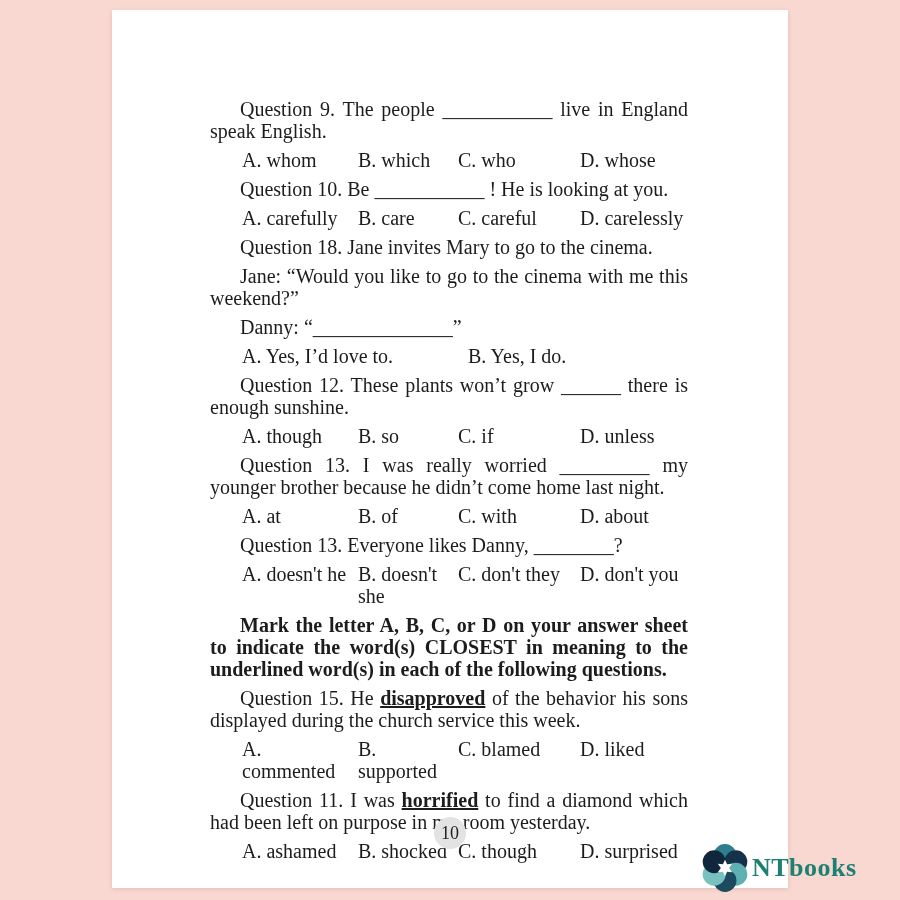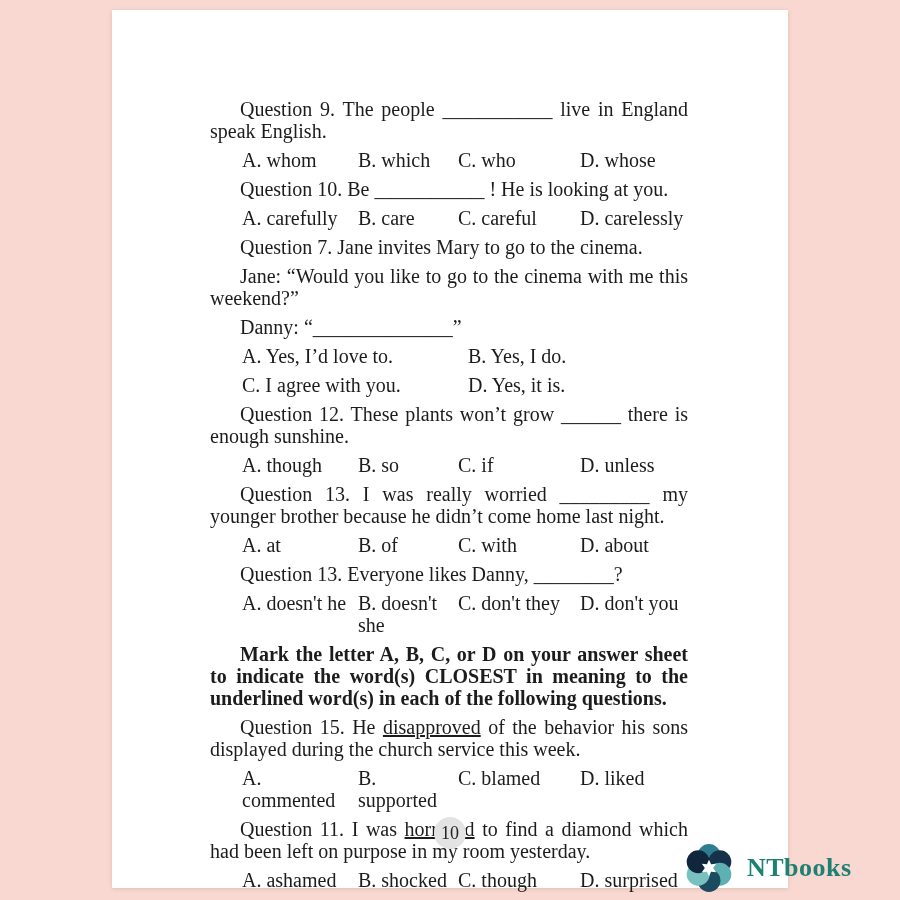--- a/index.html
+++ b/index.html
@@ -24,37 +24,37 @@
     position:absolute;left:98px;top:88px;width:478px;
     color:var(--text);font-size:20px;line-height:22px;
   }
   .para{
     text-align:justify;text-indent:30px;margin:0 0 7px 0;
   }
   .instruction{
     font-weight:bold;
   }
   .bu{
-    font-weight:normal;text-decoration:underline;
+    font-weight:bold;text-decoration:underline;
   }
   .opts{
     display:grid;padding-left:32px;margin:0 0 7px 0;
   }
   .c4{grid-template-columns:116px 100px 122px auto;margin-top:6px;}
   .c2{grid-template-columns:226px auto;}
   .page-number{
     position:absolute;left:50%;top:807px;transform:translateX(-50%);
     width:32px;height:32px;border-radius:50%;
     background:var(--pn-bg);color:#222;
     display:flex;align-items:center;justify-content:center;
     font-size:18px;
   }
   .brand{
-    position:absolute;left:684px;top:841px;height:54px;
-    display:flex;align-items:center;gap:13px;z-index:5;text-align:center;
+    position:absolute;left:700px;top:841px;height:54px;
+    display:flex;align-items:center;gap:2px;z-index:5;text-align:center;
   }
   .brand-text{
     color:var(--brand);font-size:26px;font-weight:bold;
     letter-spacing:.5px;line-height:1;
   }
 </style>
 </head>
 <body>
 
 <div class="page">
@@ -66,30 +66,26 @@
         <span>C. who</span>
         <span>D. whose</span>
       </div>
       <div class="para"><span>Question 10. Be ___________ ! He is looking at you.</span></div>
       <div class="opts c4">
         <span>A. carefully</span>
         <span>B. care</span>
         <span>C. careful</span>
         <span>D. carelessly</span>
       </div>
-      <div class="para"><span>Question 7. Jane invites Mary to go to the cinema.</span></div>
+      <div class="para"><span>Question 18. Jane invites Mary to go to the cinema.</span></div>
       <div class="para"><span>Jane: “Would you like to go to the cinema with me this weekend?”</span></div>
       <div class="para"><span>Danny: “______________”</span></div>
       <div class="opts c2">
         <span>A. Yes, I’d love to.</span>
         <span>B. Yes, I do.</span>
-      </div>
-      <div class="opts c2">
-        <span>C. I agree with you.</span>
-        <span>D. Yes, it is.</span>
       </div>
       <div class="para"><span>Question 12. These plants won’t grow ______ there is enough sunshine.</span></div>
       <div class="opts c4">
         <span>A. though</span>
         <span>B. so</span>
         <span>C. if</span>
         <span>D. unless</span>
       </div>
       <div class="para"><span>Question 13. I was really worried _________ my younger brother because he didn’t come home last night.</span></div>
       <div class="opts c4">

